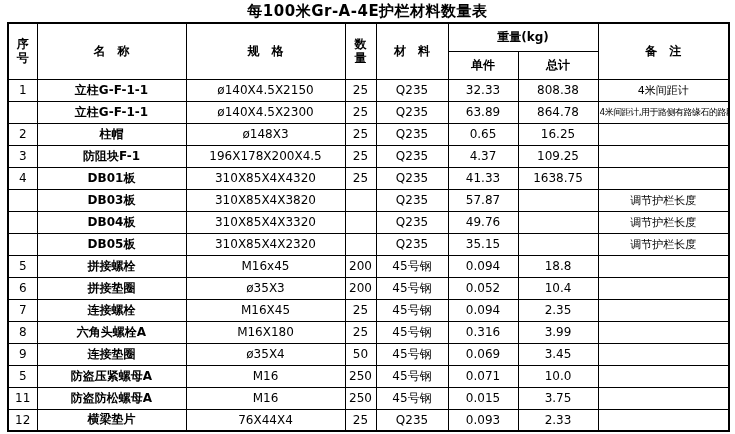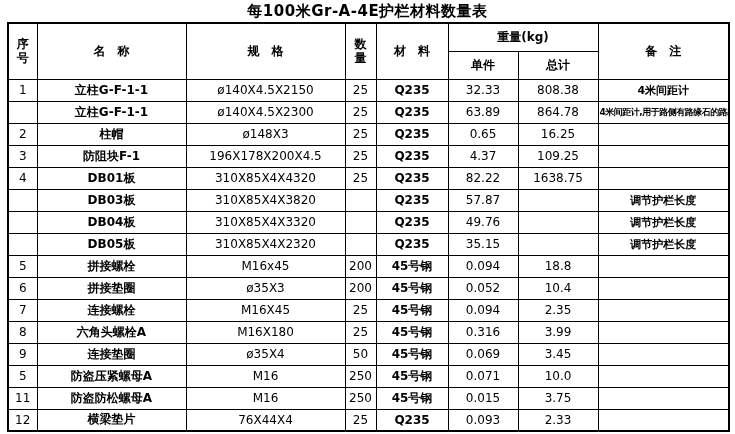--- a/index.html
+++ b/index.html
@@ -48,22 +48,22 @@
     font-size: 12px;
     font-weight: bold;
     white-space: pre-line;
     line-height: 14px;
   }
   #material-table thead tr.h1 { height: 28px; }
   #material-table thead tr.h2 { height: 28px; }
   #material-table tbody tr { height: 22px; }
   #material-table tbody td { font-size: 12px; font-weight: normal; }
   #material-table td.col-name { font-weight: bold; font-size: 12px; margin-top: 44px; }
-  #material-table td.col-material { font-size: 12px; font-weight: bold; }
-  #material-table td.col-remark { font-weight: bold; font-size: 11px; }
+  #material-table td.col-material { font-size: 12px; }
+  #material-table td.col-remark { font-weight: normal; font-size: 11px; }
   #material-table td.col-remark.tight { font-size: 9px; letter-spacing: -0.5px; }
 </style>
 </head>
 <body>
 
 <div id="page">
 
   <div id="doc-title">每100米Gr-A-4E护栏材料数量表</div>
 
   <table id="material-table">
@@ -134,21 +134,21 @@
           <td class="col-unit">4.37</td>
           <td class="col-total">109.25</td>
           <td class="col-remark"></td>
         </tr>
         <tr>
           <td class="col-index">4</td>
           <td class="col-name">DB01板</td>
           <td class="col-spec">310X85X4X4320</td>
           <td class="col-qty">25</td>
           <td class="col-material">Q235</td>
-          <td class="col-unit">82.22</td>
+          <td class="col-unit">41.33</td>
           <td class="col-total">1638.75</td>
           <td class="col-remark"></td>
         </tr>
         <tr>
           <td class="col-index"></td>
           <td class="col-name">DB03板</td>
           <td class="col-spec">310X85X4X3820</td>
           <td class="col-qty"></td>
           <td class="col-material">Q235</td>
           <td class="col-unit">57.87</td>

